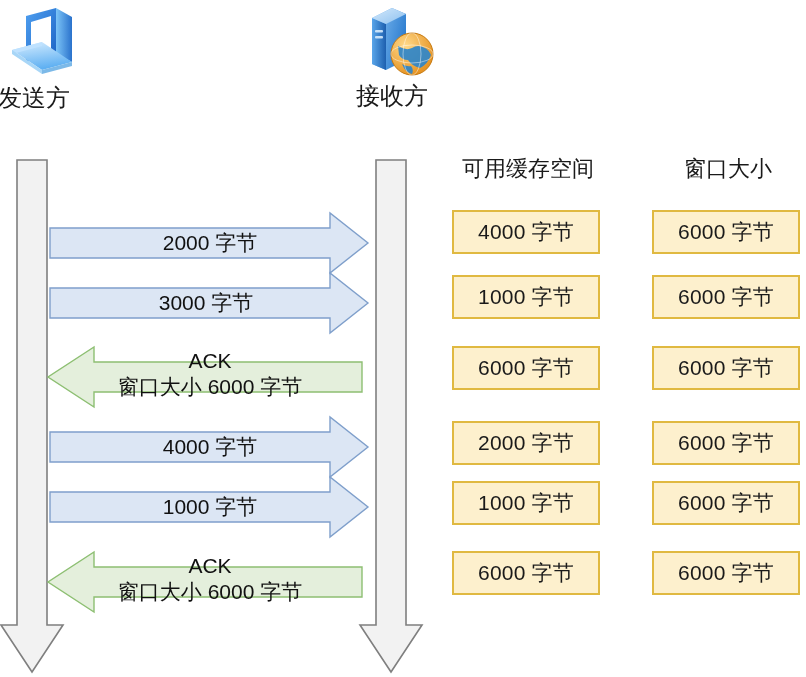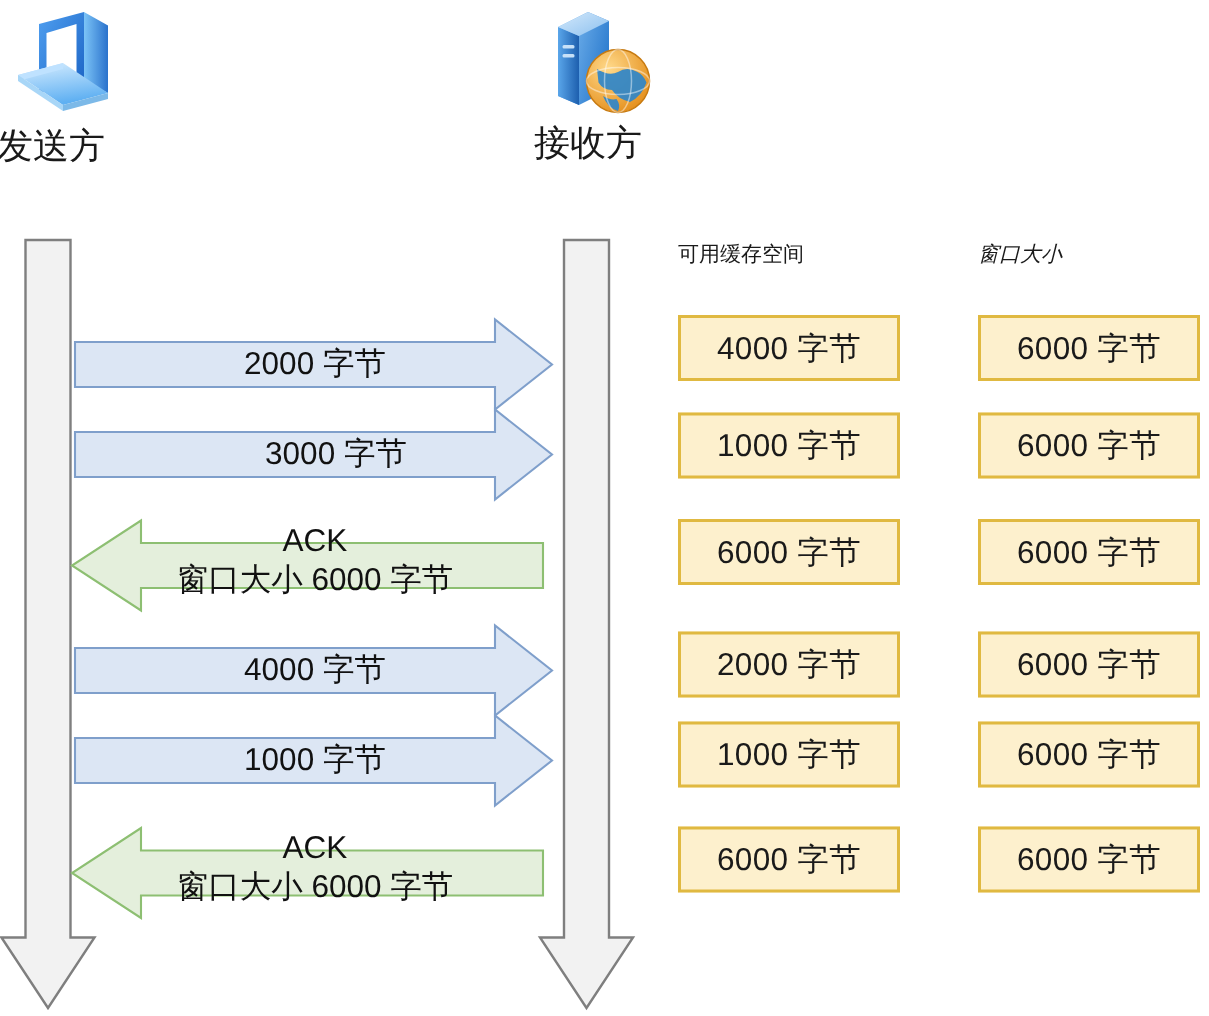--- a/index.html
+++ b/index.html
@@ -33,28 +33,28 @@
     white-space: nowrap;
   }
   #sender-icon  { left: 4px;   top: 4px; }
   #receiver-icon{ left: 358px; top: 2px; }
   #sender-label   { left: -2px; top: 84px; }
   #receiver-label { left: 356px; top: 84px; font-family: Liberation Mono, monospace; }
 
   
   .col-header {
     position: absolute;
-    font-size: 14px;
+    font-size: 22px;
     line-height: 26px;
     color: #1a1a1a;
     white-space: nowrap;
-    text-align: left;
+    text-align: center;
   }
   #header-buffer { left: 452px; top: 156px; width: 152px; }
-  #header-window { left: 652px; top: 156px; width: 152px; font-style: italic; }
+  #header-window { left: 652px; top: 156px; width: 152px; }
 
   
   .value-box {
     position: absolute;
     width: 148px;
     height: 44px;
     box-sizing: border-box;
     background: #fdf0cd;
     border: 2px solid #e0b941;
     display: flex;
@@ -187,21 +187,21 @@
       <path d="M50 492 L330 492 L330 477 L368 507 L330 537 L330 522 L50 522 Z" fill="#dce6f4" stroke="#7f9fcb" stroke-width="1.4" stroke-linejoin="miter"></path>
     </g>
 
     <g>
       <path d="M362 567 L94 567 L94 552 L48 582 L94 612 L94 597 L362 597 Z" fill="#e4efdc" stroke="#8dbf72" stroke-width="1.4" stroke-linejoin="miter"></path>
     </g>
   </svg>
 
   <div class="msg-label" style="left:60px; top:230px; width:300px;">2000 字节</div>
 
-  <div class="msg-label" style="left:74px; top:290px; width:300px;">3000 字节</div>
+  <div class="msg-label" style="left:56px; top:290px; width:300px;">3000 字节</div>
 
   <div class="msg-label two-line" style="left:60px; top:348px; width:300px;">
     <div>ACK</div>
     <div>窗口大小 6000 字节</div>
   </div>
 
   <div class="msg-label" style="left:60px; top:434px; width:300px;">4000 字节</div>
 
   <div class="msg-label" style="left:60px; top:494px; width:300px;">1000 字节</div>
 

